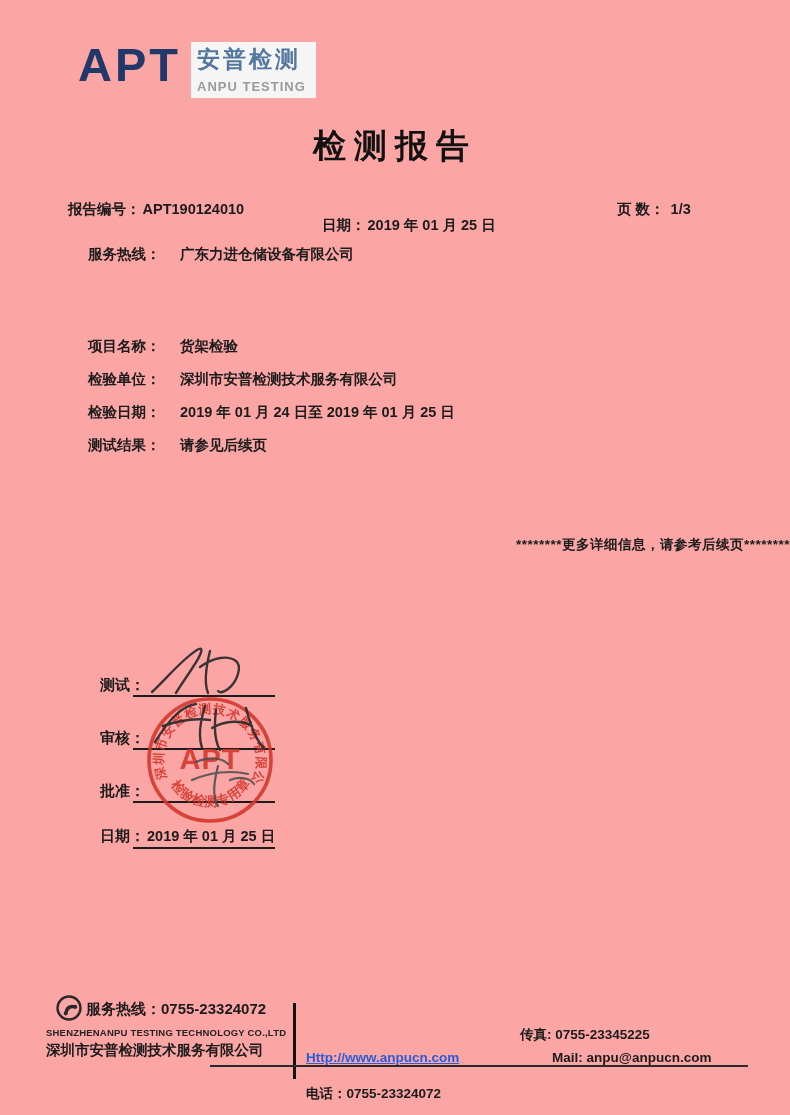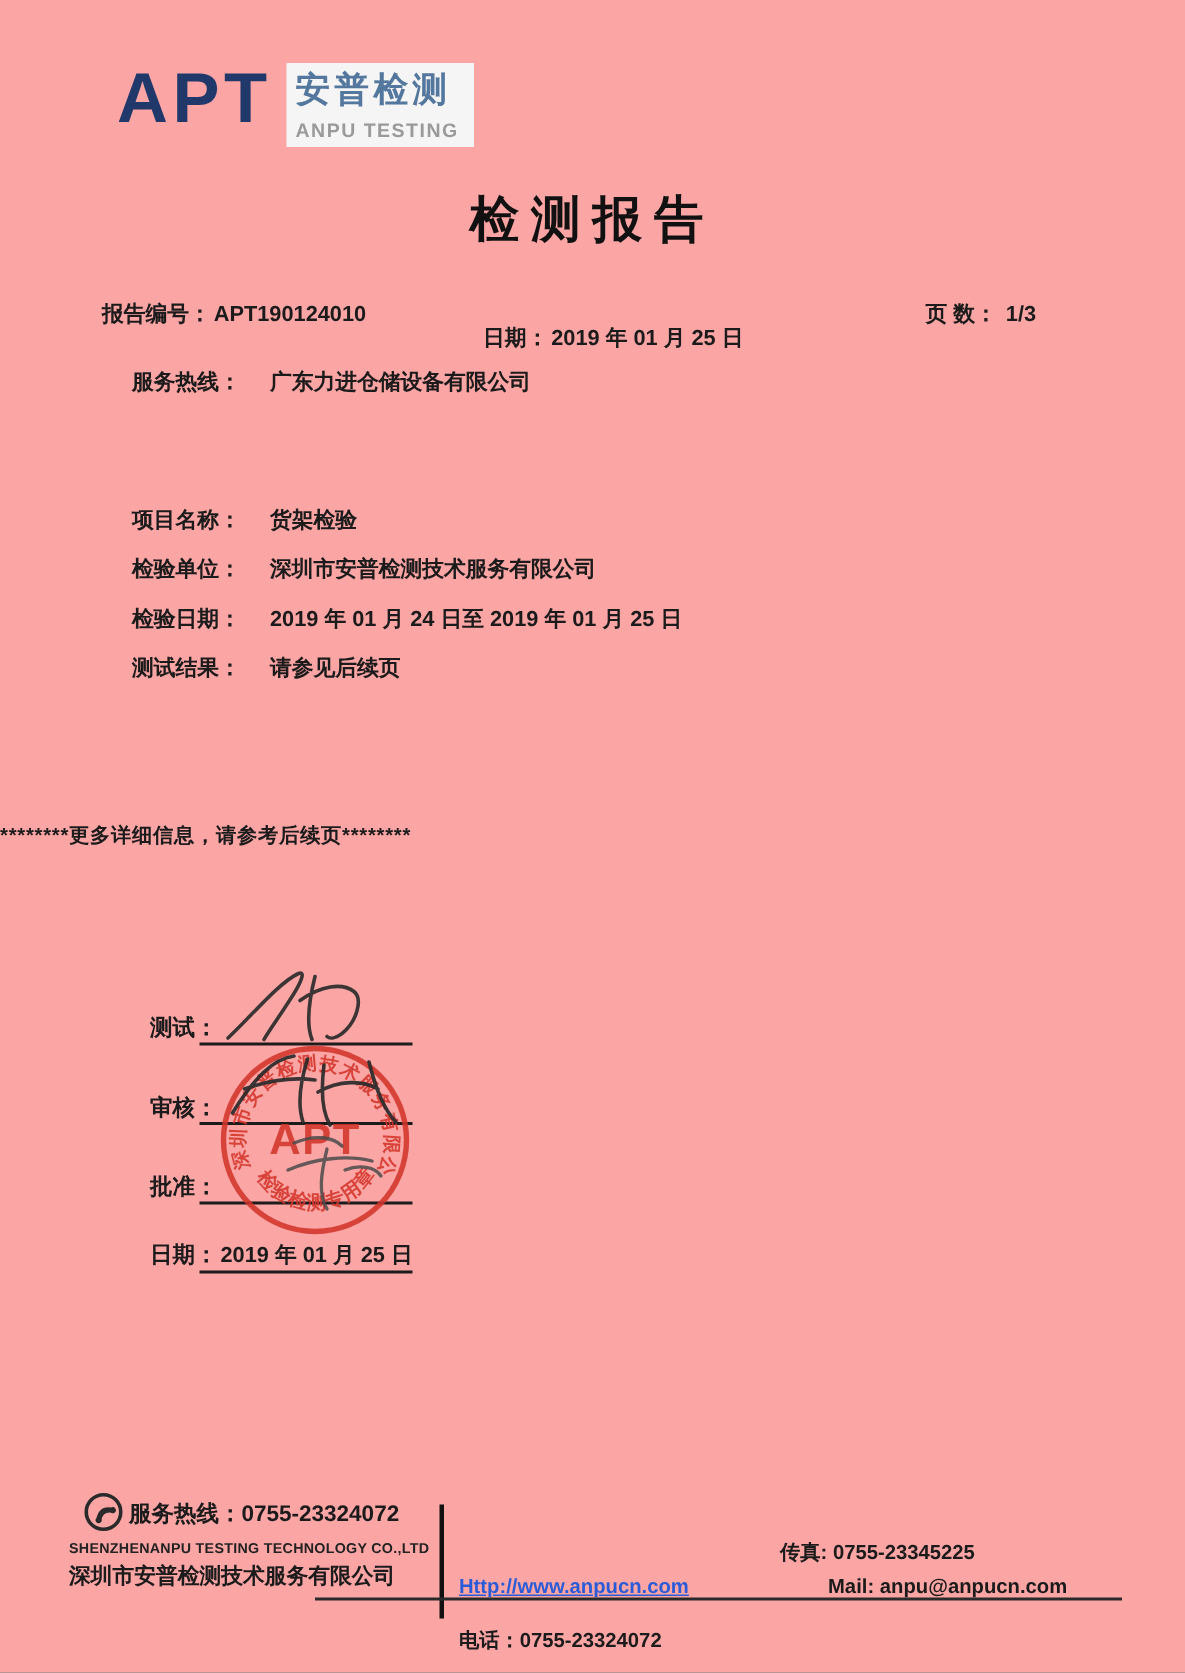--- a/index.html
+++ b/index.html
@@ -27,21 +27,21 @@
   .m1 { left:68px; top:200px;text-align:center; }
   .m2 { left:322px; top:216px; }
   .m3 { left:617px; top:200px; }
   .meta .lbl { margin-right:2px; }
 
   
   .field { position:absolute; left:88px; font-size:14.5px; font-weight:bold; white-space:nowrap; }
   .flabel { display:inline-block; width:92px; }
 
   
-  .notice { left:0; top:536px; width:100%; text-align:left; font-size:13.5px; font-weight:bold; letter-spacing:.5px;margin-top:12px; }
+  .notice { left:0; top:536px; width:100%; text-align:right; font-size:13.5px; font-weight:bold; letter-spacing:.5px; }
 
   
   .sig-label { position:absolute; left:100px; font-size:15px; font-weight:bold; }
   .sig-line  { position:absolute; left:133px; width:142px; border-top:2px solid #1c1c1c; }
   .sig-date-val { position:absolute; left:147px; font-size:14.5px; font-weight:bold; white-space:nowrap; }
 
   .stamp { left:142px; top:692px; opacity:.88; }
   .stamp-ring-text { font-size:12.5px; font-weight:bold; letter-spacing:1px; fill:#d3352b; }
   .stamp-bottom-text { font-size:13px; font-weight:bold; letter-spacing:.5px; fill:#d3352b; }
   .stamp-center { font-size:29px; font-weight:bold; letter-spacing:1px; fill:#d3352b; }

